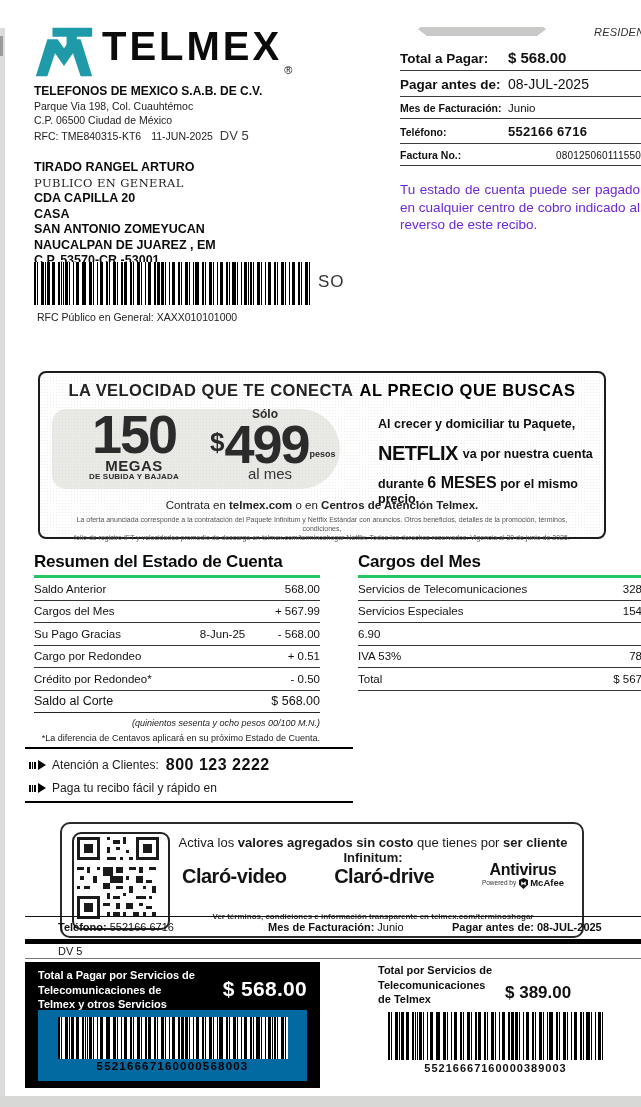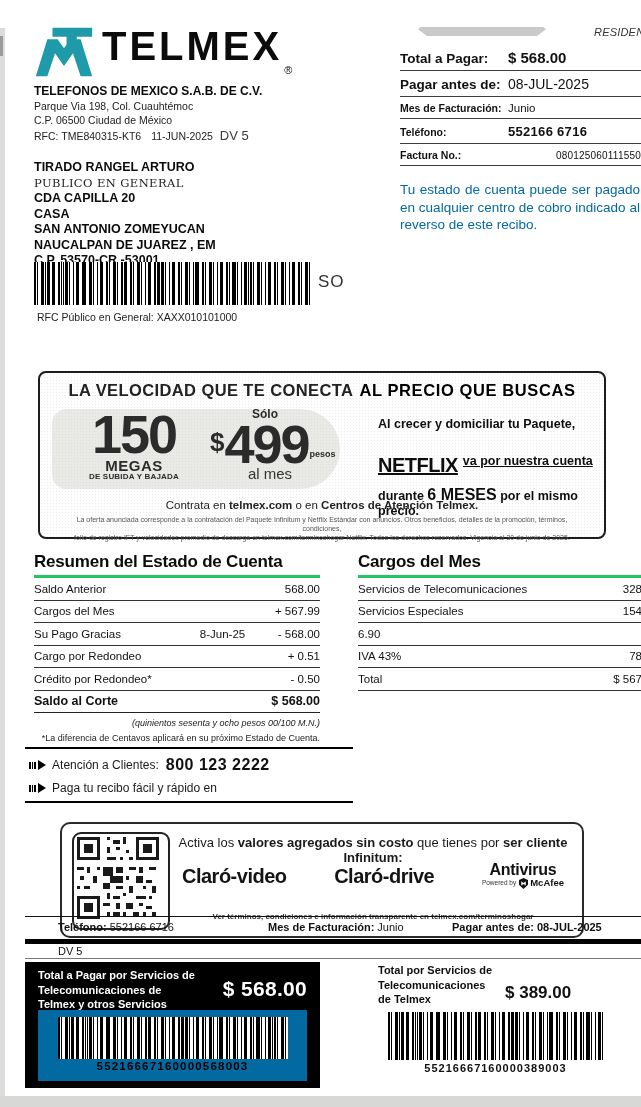--- a/index.html
+++ b/index.html
@@ -40,56 +40,56 @@
   .pay-row.r0 .lab{font-size:13.5px;font-weight:700;}
   .pay-row.r0 .val{font-size:15px;font-weight:700;}
   .pay-row.r1 .lab{font-size:13.5px;font-weight:700;}
   .pay-row.r1 .val{font-size:14px;}
   .pay-row.r2 .lab{font-size:10.5px;font-weight:700;}
   .pay-row.r2 .val{font-size:11.5px;}
   .pay-row.r3 .lab{font-size:10.5px;font-weight:700;}
   .pay-row.r3 .val{font-size:13px;font-weight:700;letter-spacing:0.3px;}
   .pay-row.r4 .lab{font-size:10.5px;font-weight:700;}
   .pay-row.r4 .val{font-size:10px;letter-spacing:0.2px;padding-left:48px;}
-  .pay-note{left:400px;top:181px;width:240px;font-size:13.5px;line-height:17.5px;text-align:justify;color:#0369a1;}
+  .pay-note{left:400px;top:181px;width:240px;font-size:13.5px;line-height:17.5px;text-align:justify;color:#6d28d9;}
 
   
   .promo{left:38px;top:371px;width:564px;height:164px;border:2px solid #1c1c1c;border-radius:8px;background-color:#fff;background-image:radial-gradient(circle,#ececea 22%,transparent 23%);background-size:3px 3px;}
   .promo-title{position:absolute;left:0;top:8px;width:100%;text-align:center;font-size:16.5px;letter-spacing:0.4px;color:#222;font-weight:700;}
   .promo-title .strong{color:#000;letter-spacing:0.6px;margin-left:6px;}
   .promo-blob{position:absolute;left:12px;top:36px;width:288px;height:80px;background:#e9e9e6;border-radius:16px 44px 44px 16px;background-image:radial-gradient(circle,#dededb 25%,transparent 26%);background-size:3px 3px;}
   .speed-col{position:absolute;left:28px;top:38px;width:132px;text-align:center;color:#2b2b2b;}
   .speed-num{font-size:54px;font-weight:700;line-height:46px;letter-spacing:-2px;}
   .speed-megas{font-size:15px;font-weight:700;line-height:13px;letter-spacing:0.5px;margin-top:2px;}
   .speed-sub{font-size:8px;font-weight:700;line-height:9px;letter-spacing:0.2px;}
   .price-col{position:absolute;left:170px;top:34px;width:150px;color:#2b2b2b;}
   .price-solo{font-size:12px;font-weight:700;text-align:center;width:110px;}
   .price-row{display:flex;align-items:flex-start;}
   .price-cur{font-size:26px;font-weight:700;margin-top:6px;}
   .price-num{font-size:54px;font-weight:700;line-height:46px;letter-spacing:-2px;}
   .price-pesos{font-size:9px;font-weight:700;align-self:flex-end;margin:0 0 8px 1px;}
   .price-almes{font-size:15px;width:120px;text-align:center;line-height:14px;color:#333;}
   .offer{position:absolute;left:338px;top:44px;width:218px;color:#0e0e0e;}
   .offer-l1{font-size:12.5px;font-weight:700;}
-  .offer-l2{margin-top:23px;display:flex;align-items:flex-start;text-decoration:underline;}
+  .offer-l2{margin-top:11px;display:flex;align-items:center;}
   .netflix{font-size:20px;font-weight:700;letter-spacing:-0.5px;}
   .offer-l2 .rest{font-size:12.5px;font-weight:700;margin-left:5px;}
   .offer-l3{margin-top:9px;font-size:12.5px;font-weight:700;}
   .offer-l3 .meses{font-size:16px;}
   .contrata{position:absolute;left:0;top:126px;width:100%;text-align:center;font-size:11.5px;color:#222;}
   .legal{position:absolute;left:3%;top:142px;width:94%;text-align:center;font-size:7px;line-height:9px;color:#555;}
 
   
   .acct{font-size:11.5px;}
   .tbl-title{font-size:17px;font-weight:700;letter-spacing:-0.2px;padding-bottom:3px;border-bottom:3px solid #22c55e;color:#0b0b0b;}
   .acct-row{display:flex;align-items:center;height:21.5px;border-bottom:1.3px solid #333;}
   .acct-row .lab{flex:1;}
   .acct-row .det{width:78px;flex:none;}
   .acct-row .amt{flex:none;text-align:right;}
-  .acct-row.total{font-weight:700;font-size:12.5px;border-bottom:1.6px solid #222;gap:34px;}
+  .acct-row.total{font-weight:400;font-size:12.5px;border-bottom:1.6px solid #222;gap:34px;}
   .resumen{left:34px;top:552px;width:286px;}
   .cargos{left:358px;top:552px;width:300px;}
   .words{font-size:9px;font-style:italic;text-align:right;margin-top:5px;color:#222;}
   .footnote{font-size:9px;text-align:right;margin-top:5px;color:#222;}
 
   
   .contact{left:25px;top:747px;width:328px;}
   .contact .line{height:0;border-top:2px solid #000;}
   .c-row{display:flex;align-items:center;margin:7px 0 0 4px;}
   .arrow-ic{display:inline-flex;align-items:center;margin-right:6px;}
@@ -283,21 +283,21 @@
       <span class="amt">328.44</span>
     </div>
     <div class="acct-row">
       <span class="lab">Servicios Especiales</span>
       <span class="amt">154.31</span>
     </div>
     <div class="acct-row">
       <span class="amt">6.90</span>
     </div>
     <div class="acct-row">
-      <span class="lab">IVA 43%</span>
+      <span class="lab">IVA 53%</span>
       <span class="amt">78.34</span>
     </div>
     <div class="acct-row">
       <span class="lab">Total</span>
       <span class="amt">$ 567.99</span>
     </div>
   </div>
 
   <div class="abs contact">
     <div class="line"></div>

